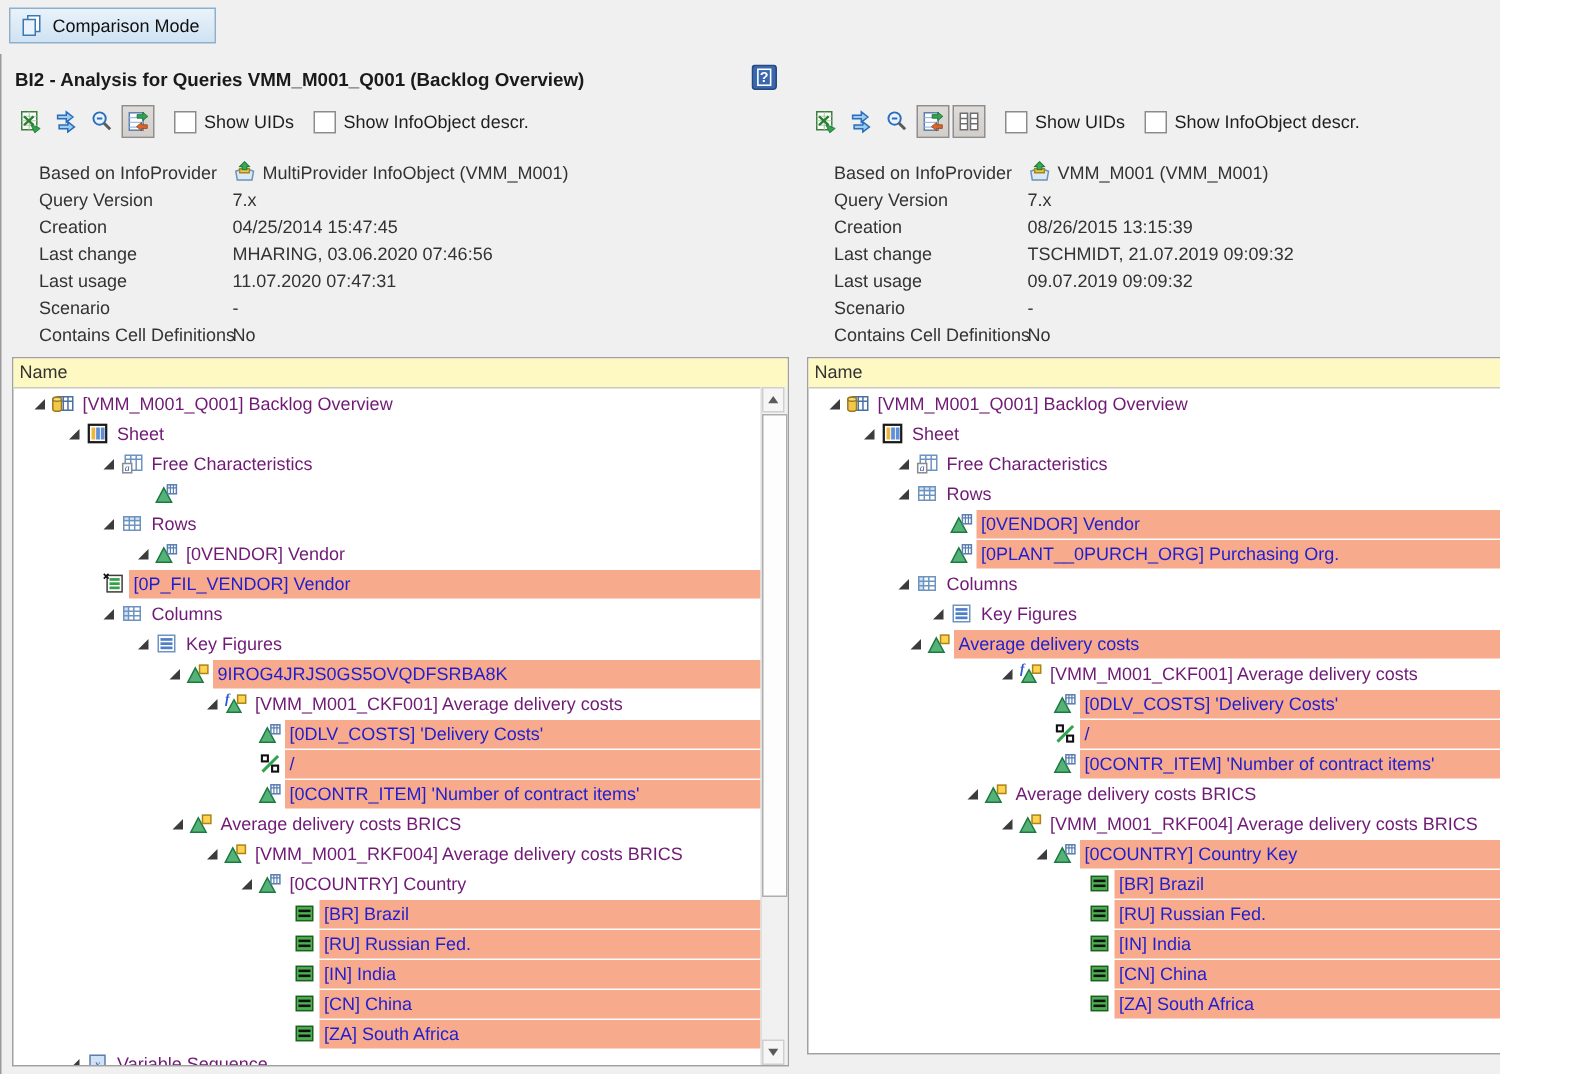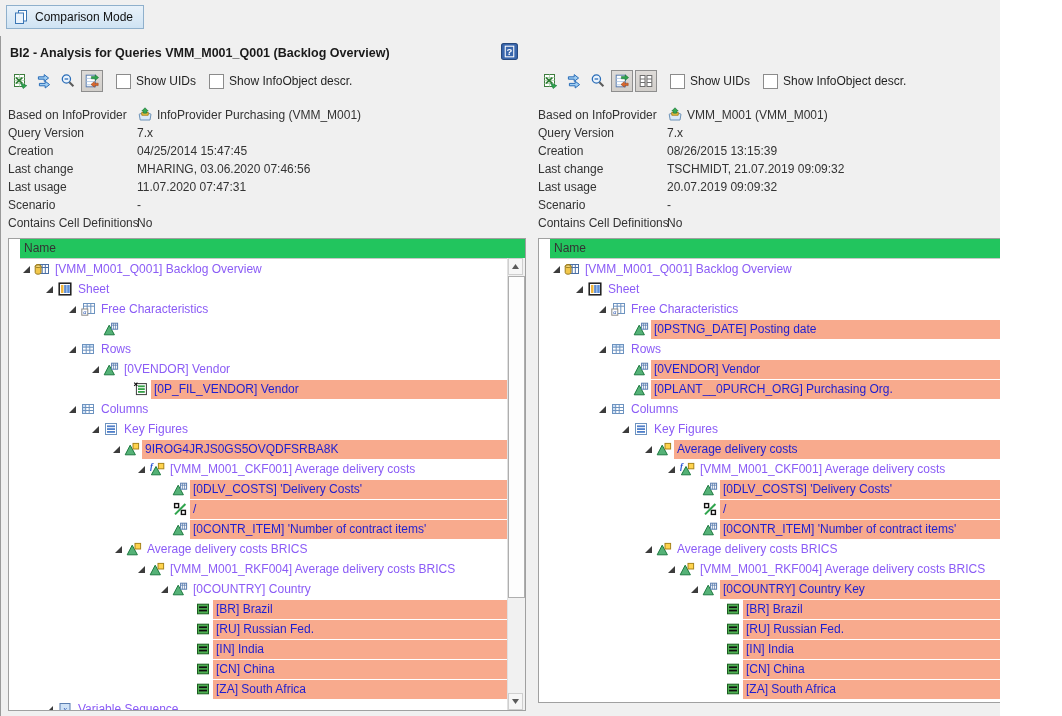--- a/index.html
+++ b/index.html
@@ -27,39 +27,39 @@
   .tbtn{width:22px;height:22px;display:flex;align-items:center;justify-content:center;
         background:transparent;border:1px solid transparent;padding:0;}
   .tbtn.pressed{background:linear-gradient(#dedbd8,#d2cfcb);border:1px solid #8e8e8e;}
   .tbtn svg{display:block;}
   .tb-checks{display:flex;align-items:center;}
   .cbwrap{display:inline-flex;align-items:center;gap:5px;margin-left:13px;}
   .cb{width:13px;height:13px;background:#fff;border:1px solid #8b8b8b;display:inline-block;}
   .cblabel{font-size:12px;color:#1f1f1f;white-space:nowrap;}
 
   
-  .meta{position:absolute;top:68px;left:0;right:2px;}
+  .meta{position:absolute;top:68px;left:18px;right:2px;}
   .mrow{height:18px;display:flex;align-items:center;}
   .mlabel{width:129px;flex:0 0 129px;color:#333;white-space:nowrap;}
   .mval{display:flex;align-items:center;gap:4px;color:#333;white-space:nowrap;}
   .micon svg{display:block;}
 
   
   .tree{position:absolute;left:0;right:0;top:200px;background:#fff;border:1px solid #a0a0a0;box-sizing:border-box;}
   .panel-0 .tree{height:473px;}
   .panel-1 .tree{height:465px;}
-  .thead{height:19px;line-height:19px;padding-left:4px;background:#22c55e;border-bottom:1px solid #c8c8c8;color:#333;margin-left:11px;}
+  .thead{height:19px;line-height:19px;padding-left:4px;background:#fef9c3;border-bottom:1px solid #c8c8c8;color:#333;}
   .rows{position:absolute;top:20px;left:0;bottom:0;overflow:hidden;}
   .panel-0 .rows{right:17px;}
   .panel-1 .rows{right:0;}
   .trow{height:20px;display:flex;align-items:center;white-space:nowrap;}
   .arrow{width:15px;flex:0 0 15px;display:inline-flex;justify-content:center;align-items:center;}
   .nicon{width:17px;flex:0 0 17px;display:inline-flex;align-items:center;}
   .nicon svg{display:block;}
-  .tlabel{flex:1 1 auto;margin-left:1px;padding:2px 3px 2px 3px;overflow:hidden;color:#8b5cf6;line-height:15px;}
+  .tlabel{flex:1 1 auto;margin-left:1px;padding:2px 3px 2px 3px;overflow:hidden;color:#701a75;line-height:15px;}
   .trow.hl .tlabel{background:#f8aa8d;color:#1f1fcf;}
 
   
   .sbar{position:absolute;top:19px;right:0;bottom:0;width:17px;background:#f1f1f1;border-left:1px solid #e0e0e0;}
   .sbtn{position:absolute;left:0;width:15px;height:17px;background:#f6f6f6;border:1px solid #cfcfcf;
         display:flex;align-items:center;justify-content:center;padding:0;}
   .sbtn.up{top:0;}
   .sbtn.down{bottom:0;}
   .sthumb{position:absolute;left:0;top:18px;width:15px;height:320px;background:#fdfdfd;border:1px solid #aeaeae;}
 </style>
@@ -141,21 +141,21 @@
         <div class="mrow">
           <span class="mlabel">Based on InfoProvider</span>
           <span class="mval">
             <span class="micon">
               <svg width="16" height="16" viewBox="0 0 16 16">
                 <path d="M2.2 7.2l6-2.4 5.8 2.4-1 5.8H3.2z" fill="#dbe9f7" stroke="#6b92b8"></path>
                 <path d="M4.8 5.4h6.4v2.8H4.8z" fill="#f2c94c" stroke="#a8841a"></path>
                 <path d="M8 0.8l3.2 3.2H9.6v2.2H6.4V4H4.8z" fill="#39a94e" stroke="#1c7a40" stroke-width="0.7"></path>
               </svg>
             </span>
-            <span>InfoProvider Purchasing (VMM_M001)</span>
+            <span>MultiProvider InfoObject (VMM_M001)</span>
           </span>
         </div>
         <div class="mrow">
           <span class="mlabel">Query Version</span>
           <span class="mval">
             <span>7.x</span>
           </span>
         </div>
         <div class="mrow">
           <span class="mlabel">Creation</span>
@@ -272,21 +272,21 @@
             </span>
             <span class="nicon">
               <svg width="16" height="16" viewBox="0 0 16 16">
                 <path d="M6.2 4.2L11.4 13.8H1.2Z" fill="#55b277" stroke="#1c7a40" stroke-width="1"></path>
                 <rect x="8.6" y="2.2" width="6" height="6" fill="#fff" stroke="#5a7db0"></rect>
                 <path d="M8.6 4.2h6M10.6 2.2v6M12.6 2.2v6" stroke="#5a7db0" stroke-width="0.8" fill="none"></path>
               </svg>
             </span>
             <span class="tlabel">[0VENDOR] Vendor</span>
           </div>
-          <div class="trow hl" style="padding-left: 109px;">
+          <div class="trow hl" style="padding-left: 44px;">
             <span class="arrow"></span>
             <span class="nicon">
               <svg width="16" height="16" viewBox="0 0 16 16">
                 <rect x="3.4" y="2.6" width="10" height="11" fill="#fff" stroke="#3c3c3c"></rect>
                 <rect x="5" y="4.4" width="6.8" height="1.8" fill="#35a047"></rect>
                 <rect x="5" y="7.2" width="6.8" height="1.8" fill="#35a047"></rect>
                 <rect x="5" y="10" width="6.8" height="1.8" fill="#35a047"></rect>
                 <path d="M1.2 1.6l3.2 3.2M4.4 1.6L1.2 4.8" stroke="#111" stroke-width="1.1"></path>
               </svg>
             </span>
@@ -608,21 +608,21 @@
         </div>
         <div class="mrow">
           <span class="mlabel">Last change</span>
           <span class="mval">
             <span>TSCHMIDT, 21.07.2019 09:09:32</span>
           </span>
         </div>
         <div class="mrow">
           <span class="mlabel">Last usage</span>
           <span class="mval">
-            <span>20.07.2019 09:09:32</span>
+            <span>09.07.2019 09:09:32</span>
           </span>
         </div>
         <div class="mrow">
           <span class="mlabel">Scenario</span>
           <span class="mval">
             <span>-</span>
           </span>
         </div>
         <div class="mrow">
           <span class="mlabel">Contains Cell Definitions</span>
@@ -675,31 +675,20 @@
             <span class="nicon">
               <svg width="16" height="16" viewBox="0 0 16 16">
                 <rect x="3.5" y="2.5" width="11" height="10" fill="#fff" stroke="#6d93c0"></rect>
                 <path d="M3.5 5.2h11M7.2 2.5v10M10.8 2.5v10" stroke="#6d93c0" fill="none"></path>
                 <rect x="1.8" y="8" width="6" height="6.2" fill="#fff" stroke="#8a8a8a"></rect>
                 <text x="4.8" y="13" font-size="6.5" font-style="italic" fill="#2a56b0" text-anchor="middle" font-family="Liberation Serif, serif">a</text>
               </svg>
             </span>
             <span class="tlabel">Free Characteristics</span>
           </div>
-          <div class="trow hl" style="padding-left: 79px;">
-            <span class="arrow"></span>
-            <span class="nicon">
-              <svg width="16" height="16" viewBox="0 0 16 16">
-                <path d="M6.2 4.2L11.4 13.8H1.2Z" fill="#55b277" stroke="#1c7a40" stroke-width="1"></path>
-                <rect x="8.6" y="2.2" width="6" height="6" fill="#fff" stroke="#5a7db0"></rect>
-                <path d="M8.6 4.2h6M10.6 2.2v6M12.6 2.2v6" stroke="#5a7db0" stroke-width="0.8" fill="none"></path>
-              </svg>
-            </span>
-            <span class="tlabel">[0PSTNG_DATE] Posting date</span>
-          </div>
           <div class="trow" style="padding-left: 56px;">
             <span class="arrow">
               <svg width="9" height="9" viewBox="0 0 9 9">
                 <path d="M8 1v7H1z" fill="#3c3c3c"></path>
               </svg>
             </span>
             <span class="nicon">
               <svg width="16" height="16" viewBox="0 0 16 16">
                 <rect x="2.5" y="3.5" width="11" height="9" fill="#fff" stroke="#6d93c0"></rect>
                 <rect x="2.5" y="3.5" width="11" height="2.6" fill="#cfe2f6" stroke="#6d93c0"></rect>
@@ -754,21 +743,21 @@
             <span class="nicon">
               <svg width="16" height="16" viewBox="0 0 16 16">
                 <rect x="2.5" y="2.5" width="11" height="11" fill="#fff" stroke="#6d93c0"></rect>
                 <rect x="4" y="4.4" width="8" height="1.8" fill="#4f7fc9"></rect>
                 <rect x="4" y="7.2" width="8" height="1.8" fill="#4f7fc9"></rect>
                 <rect x="4" y="10" width="8" height="1.8" fill="#4f7fc9"></rect>
               </svg>
             </span>
             <span class="tlabel">Key Figures</span>
           </div>
-          <div class="trow hl" style="padding-left: 102px; justify-content: space-between;">
+          <div class="trow hl" style="padding-left: 64px; justify-content: space-between;">
             <span class="arrow">
               <svg width="9" height="9" viewBox="0 0 9 9">
                 <path d="M8 1v7H1z" fill="#3c3c3c"></path>
               </svg>
             </span>
             <span class="nicon">
               <svg width="16" height="16" viewBox="0 0 16 16">
                 <path d="M6.2 4.2L11.4 13.8H1.2Z" fill="#55b277" stroke="#1c7a40" stroke-width="1"></path>
                 <rect x="9" y="2.4" width="5.6" height="5.6" fill="#ffd34d" stroke="#a8841a"></rect>
               </svg>

